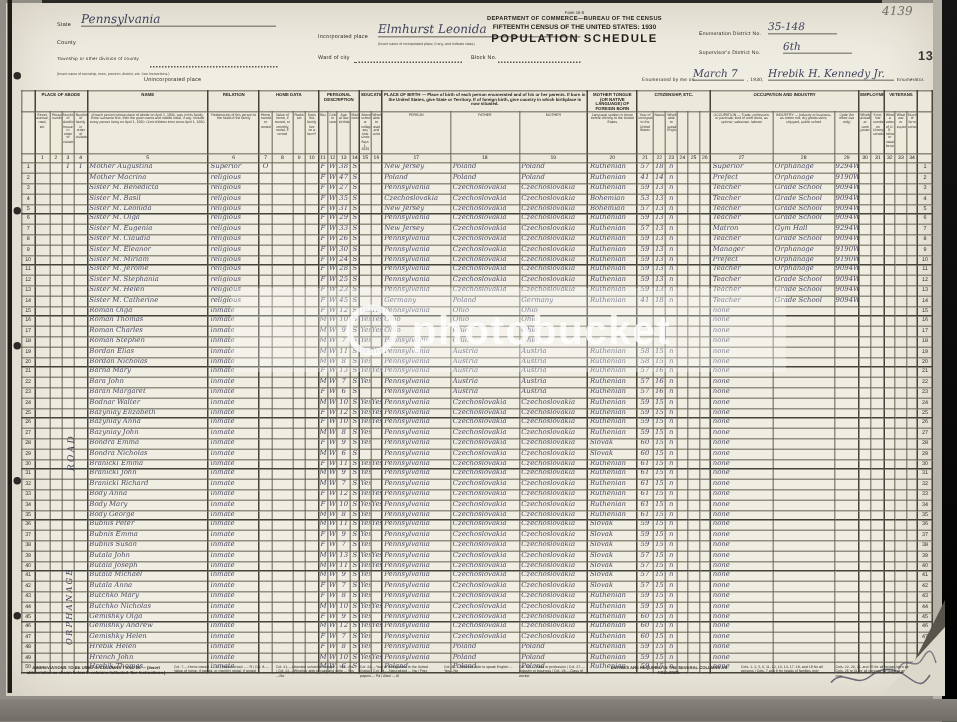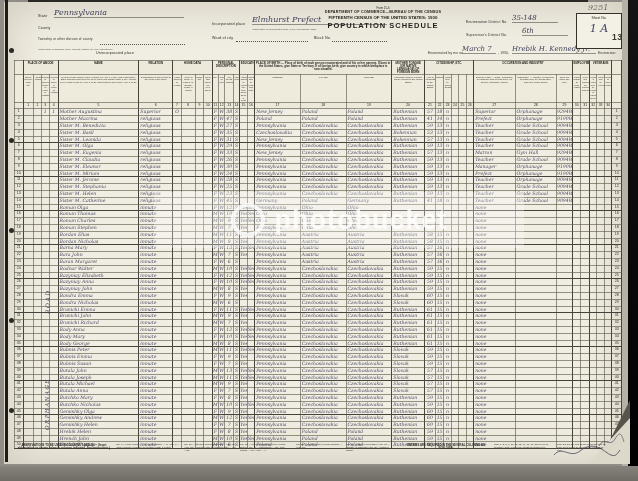--- a/index.html
+++ b/index.html
@@ -59,21 +59,21 @@
   <div class="page">
 
     <span class="lbl" style="left:34px;top:12px">State</span>
     <span class="hw hwv u" style="left:50px;top:6px;width:130px">Pennsylvania</span>
     <span class="lbl" style="left:34px;top:24px">County</span>
     <span class="lbl" style="left:34px;top:36px;font-size:3px;width:60px;white-space:normal;line-height:1.1">Township or other division of county</span>
     <span class="note" style="left:34px;top:46px;width:140px;white-space:normal">(Insert name of township, town, precinct, district, etc. See Instructions.)</span>
     <span class="rule" style="left:96px;top:34px;width:85px"></span>
 
     <span class="lbl" style="left:208px;top:20px">Incorporated place</span>
-    <span class="hw hwv u" style="left:248px;top:13px;width:135px">Elmhurst Prefect</span>
+    <span class="hw hwv u" style="left:248px;top:13px;width:135px">Elmhurst Leonida</span>
     <span class="note" style="left:248px;top:26px;width:140px">(Insert name of incorporated place, if any, and indicate class)</span>
     <span class="lbl" style="left:208px;top:34px">Ward of city</span>
     <span class="rule" style="left:232px;top:31px;width:72px"></span>
     <span class="lbl" style="left:310px;top:34px">Block No.</span>
     <span class="rule" style="left:328px;top:31px;width:55px"></span>
 
     <span class="lbl" style="left:92px;top:49px">Unincorporated place</span>
     <span class="lbl" style="left:424px;top:49px;font-size:3.2px">Enumerated by me on</span>
     <span class="hw hwv u" style="left:458px;top:43px;width:34px;font-size:7px">March 7</span>
     <span class="lbl" style="left:494px;top:49px;font-size:3.2px">, 1930,</span>
@@ -85,26 +85,22 @@
       <div class="dept">DEPARTMENT OF COMMERCE—BUREAU OF THE CENSUS</div>
       <div class="census">FIFTEENTH CENSUS OF THE UNITED STATES: 1930</div>
       <div class="sched">POPULATION SCHEDULE</div>
     </div>
 
     <span class="lbl" style="left:462px;top:18px;font-size:3.4px">Enumeration District No.</span>
     <span class="hw hwv u" style="left:508px;top:12px;width:46px;font-size:7px">35-148</span>
     <span class="lbl" style="left:462px;top:31px;font-size:3.4px">Supervisor's District No.</span>
     <span class="hw hwv u" style="left:518px;top:25px;width:46px;font-size:7px">6th</span>
 
-    <div class="sheetbox">
-      <span class="sl">Sheet No.</span>
-      <span class="sv hw">1 A</span>
-    </div>
 
-    <span class="corner-num hw">9251</span>
+    <span class="corner-num hw">4139</span>
     <span class="page-stamp">137</span>
 
     <table>
         <colgroup>
           <col style="width: 8px;">
           <col style="width: 10px;">
           <col style="width: 7px;">
           <col style="width: 8px;">
           <col style="width: 8px;">
           <col style="width: 76px;">

